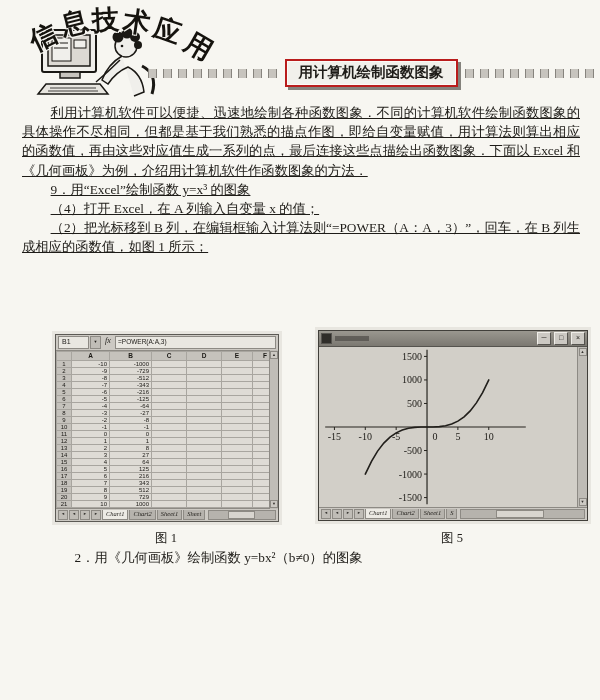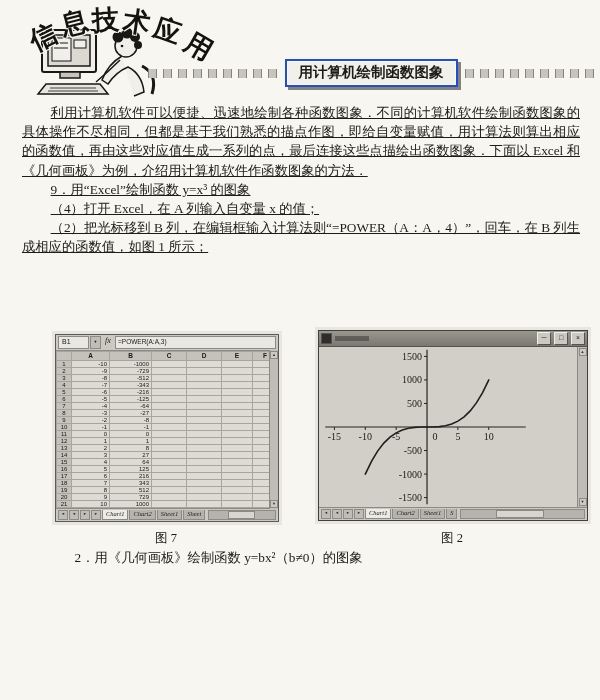--- a/index.html
+++ b/index.html
@@ -9,21 +9,21 @@
   .logo{position:absolute;left:28px;top:0px;width:215px;height:100px;}
   .logo-art{position:absolute;left:6px;top:22px;}
   .calligraphy{position:absolute;left:2px;top:2px;display:flex;gap:3px;font-size:27px;
         font-weight:bold;color:#15130e;letter-spacing:1px;
         text-shadow:1px 1px 0 #f7f6f1,-1px 1px 0 #f7f6f1;}
   .calligraphy span{display:inline-block;}
   
   .banner{position:absolute;left:148px;right:6px;top:59px;height:28px;display:flex;align-items:center;gap:7px;}
   .dashes{flex:1;height:9px;
      background:repeating-linear-gradient(90deg,#87847e 0 1px,#c7c4be 1px 8px,#87847e 8px 9px,rgba(0,0,0,0) 9px 15px);}
-  .banner-box{border:2px solid #1d4ed8;background:#f1f0eb;padding:2px 12px 3px;font-size:14.5px;
+  .banner-box{border:2px solid #b91c1c;background:#f1f0eb;padding:2px 12px 3px;font-size:14.5px;
      font-weight:bold;white-space:nowrap;box-shadow:3px 3px 0 rgba(55,53,47,.6),inset 0 0 0 1px #fbfaf6;}
   
   .content{position:absolute;left:22px;right:20px;top:103px;text-decoration:underline;}
   .section2{position:absolute;left:22px;right:20px;top:548px;margin-left:24px;}
   .para{margin:0;font-size:13.3px;line-height:19.2px;text-align:justify;text-indent:2.15em;}
   
   .fig1{position:absolute;left:55px;top:334px;width:222px;background:#d8d5cf;border:1px solid #5c5a55;
         font-family:"Liberation Sans",sans-serif;box-shadow:0 0 0 3px #e8e6e0;}
   .xl-formula{display:flex;align-items:stretch;height:13px;background:#ccc9c3;border-bottom:1px solid #8d8a84;
         padding:1px 2px;gap:1px;font-size:7px;color:#23211d;}
@@ -110,21 +110,21 @@
   <div class="banner">
     <div class="dashes"></div>
     <div class="banner-box">用计算机绘制函数图象</div>
     <div class="dashes"></div>
   </div>
 
   <div class="content">
     <p class="para">利用计算机软件可以便捷、迅速地绘制各种函数图象．不同的计算机软件绘制函数图象的具体操作不尽相同，但都是基于我们熟悉的描点作图，即给自变量赋值，用计算法则算出相应的函数值，再由这些对应值生成一系列的点，最后连接这些点描绘出函数图象．下面以 Excel 和《几何画板》为例，介绍用计算机软件作函数图象的方法．</p>
     <p class="para">9．用“Excel”绘制函数 y=x³ 的图象</p>
     <p class="para">（4）打开 Excel，在 A 列输入自变量 x 的值；</p>
-    <p class="para">（2）把光标移到 B 列，在编辑框输入计算法则“=POWER（A：A，4）”，回车，在 B 列生成相应的函数值，如图 1 所示；</p>
+    <p class="para">（2）把光标移到 B 列，在编辑框输入计算法则“=POWER（A：A，3）”，回车，在 B 列生成相应的函数值，如图 1 所示；</p>
   </div>
 
   <div class="fig1">
     <div class="xl-formula">
       <span class="xl-name">B1</span>
       <span class="xl-drop">▼</span>
       <span class="xl-fx">fx</span>
       <span class="xl-fbar">=POWER(A:A,3)</span>
     </div>
     <table class="xl-table">
@@ -418,20 +418,20 @@
           <span class="sheet-tab">Chart2</span>
           <span class="sheet-tab">Sheet1</span>
           <span class="sheet-tab">S</span>
         </span>
       <span class="tabscroll">
           <span class="thumb"></span>
         </span>
     </div>
   </div>
 
-  <div class="caption cap1">图 7</div>
-  <div class="caption cap2">图 2</div>
+  <div class="caption cap1">图 1</div>
+  <div class="caption cap2">图 5</div>
 
   <div class="section2">
     <p class="para">2．用《几何画板》绘制函数 y=bx²（b≠0）的图象</p>
   </div>
 
 </div>
 
 </body></html>

